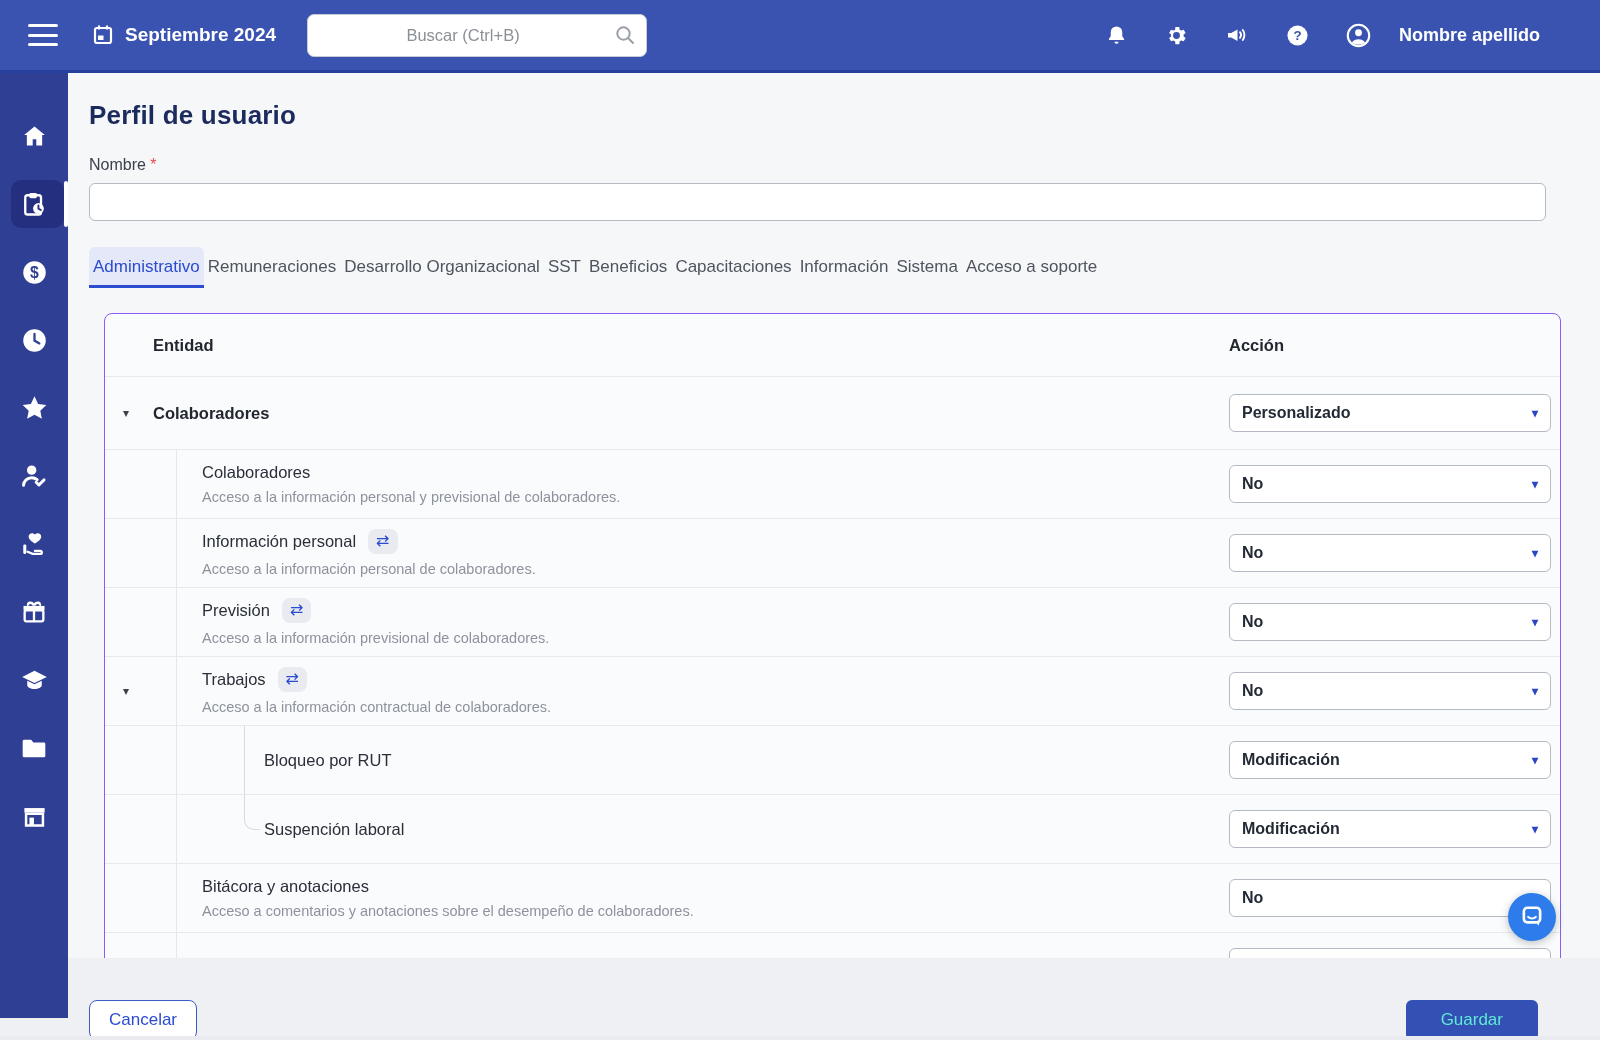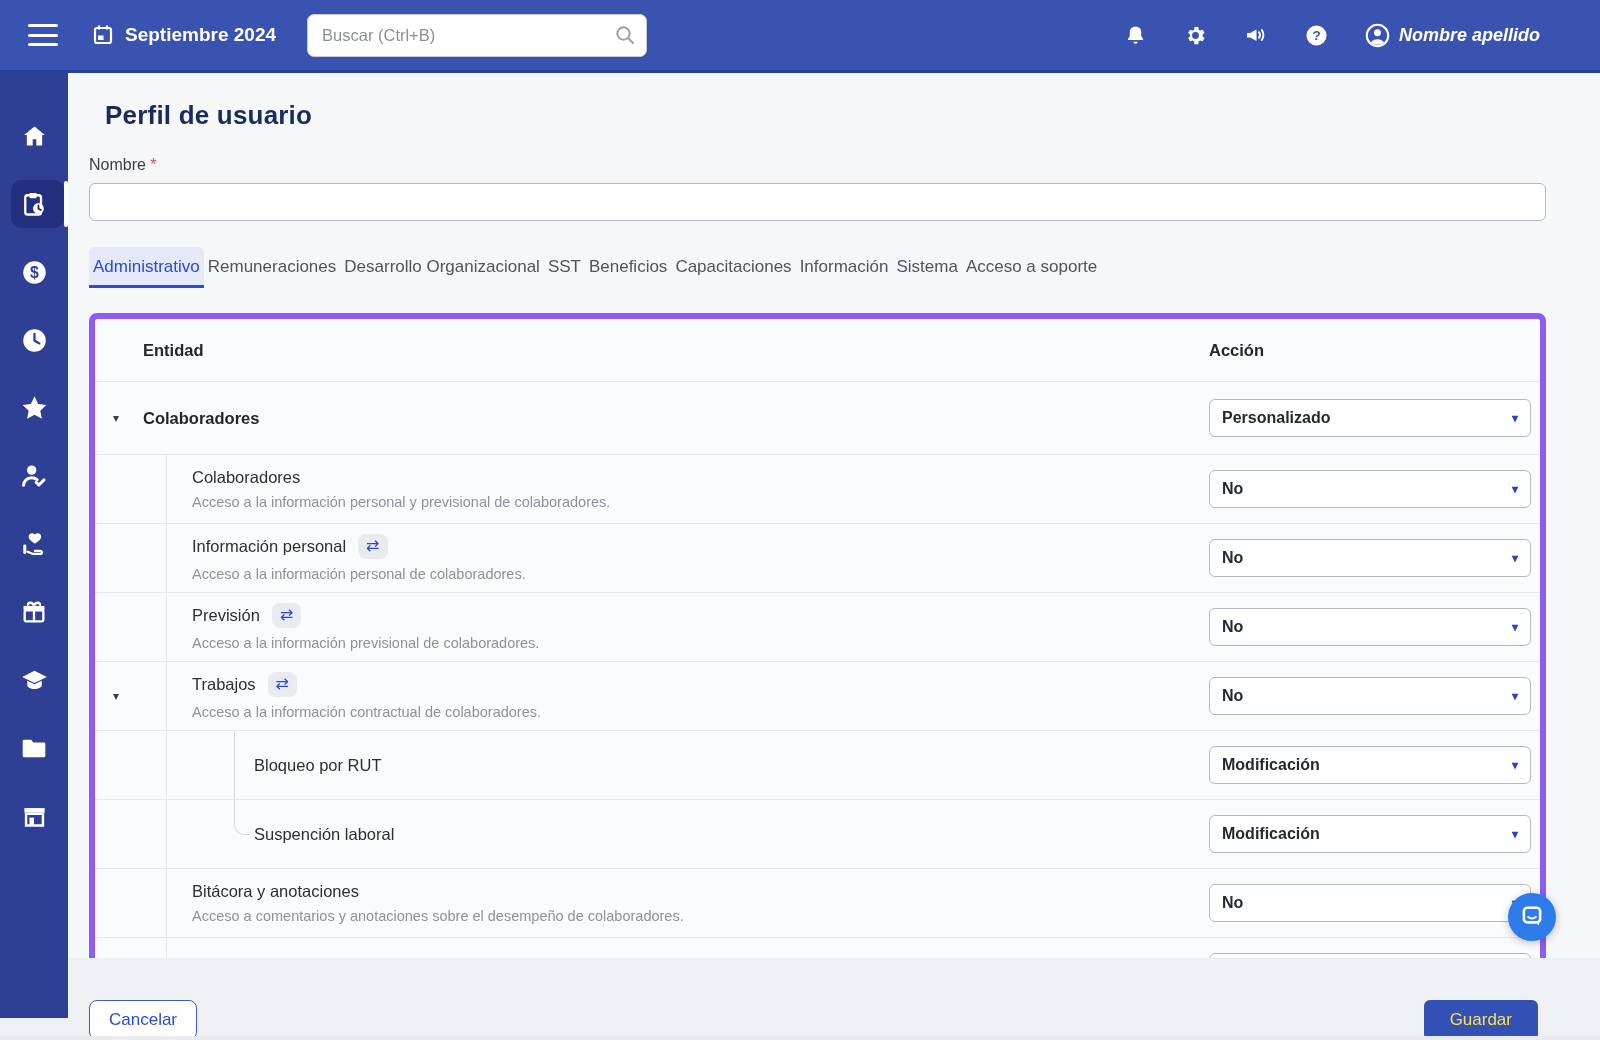--- a/index.html
+++ b/index.html
@@ -11,60 +11,60 @@
             border-bottom:3px solid #26419c; display:flex; align-items:center; z-index:8; }
   .nav-left { display:flex; align-items:center; }
   .hamburger { width:30px; height:22px; margin-left:28px; background:none; border:none; cursor:pointer;
                display:flex; flex-direction:column; justify-content:space-between; }
   .hamburger span { display:block; height:3px; border-radius:2px; background:#fff; }
   .period { display:flex; align-items:center; gap:10px; margin-left:33px; color:#fff;
             font-size:19px; font-weight:bold; cursor:pointer; }
   .searchbox { position:relative; margin-left:31px; }
   .searchbox input { width:340px; height:43px; border:1px solid #c7cbd4; border-radius:7px;
                      background:#fff; padding:0 42px 0 14px; font-size:16.5px; color:#737373;
-                     font-family:"Liberation Sans",sans-serif; }
+                     font-family:"Liberation Sans",sans-serif;text-align:center; }
   .searchbox input::placeholder { color:#8b9097; }
   .searchbox .mag { position:absolute; right:10px; top:9px; }
   .nav-right { margin-left:auto; display:flex; align-items:center; gap:37px; padding-right:60px; }
   .nav-icon-btn { background:none; border:none; cursor:pointer; display:flex; align-items:center; }
-  .user-chip { display:flex; align-items:center; gap:9px; cursor:pointer;font-style:italic; }
+  .user-chip { display:flex; align-items:center; gap:28px; cursor:pointer; }
   .user-name { color:#fff; font-size:18px; font-weight:bold; white-space:nowrap; }
 
   
   .sidebar { position:absolute; top:73px; left:0; width:68px; height:945px; background:#2e3f94;
              z-index:7; padding-top:39px; display:flex; flex-direction:column; align-items:stretch; }
   .sb-item { position:relative; height:48px; margin-bottom:20px; display:flex; align-items:center;
              justify-content:center; cursor:pointer; }
   .sb-item .active-bg { display:none; }
   .sb-item.active .active-bg { display:block; position:absolute; left:11px; right:4px; top:0; bottom:0;
              background:#242f80; border-radius:10px; }
   .sb-item.active::after { content:''; position:absolute; right:0; top:1px; bottom:1px; width:4px;
              background:#fff; border-radius:2px; }
   .sb-item svg { position:relative; z-index:1; }
 
   
   .main { position:absolute; left:68px; top:73px; right:0; height:885px; overflow:hidden;
           background:#f6f7f9; padding:27px 54px 0 21px; }
-  h1.page-title { font-size:26px; font-weight:bold; color:#1c2b5e; letter-spacing:.2px;margin-left:16px; }
+  h1.page-title { font-size:26px; font-weight:bold; color:#1c2b5e; letter-spacing:.2px; }
   .field-label { margin-top:25px; font-size:16px; color:#3a404c; }
   .field-label .req { color:#e5484d; }
   .name-input { display:block; margin-top:9px; width:1457px; height:38px; background:#fff;
                 border:1px solid #b6bac3; border-radius:6px; padding:0 12px; font-size:16px;
                 font-family:"Liberation Sans",sans-serif; color:#232a35; }
 
   
   .tabs { display:flex; margin-top:26px; }
   .tab { background:none; border:none; cursor:pointer; font-family:"Liberation Sans",sans-serif;
          font-size:17px; color:#4e555f; padding:10px 4px 11px; white-space:nowrap; }
   .tab.active { color:#2b4bd0; background:#e4e8f8; border-radius:6px 6px 0 0;
                 box-shadow:inset 0 -3px 0 #2b4bd0; }
 
   
-  .card { margin-top:25px; width:1457px; background:#fafbfd; border:6px solid #8b5cf6;
-          border-radius:8px; }
+  .card { margin-top:25px; width:1457px; background:#fafbfd; border:1px solid #8b5cf6;
+          border-radius:8px;margin-left:15px; }
   .thead { height:62px; display:flex; align-items:center; padding-left:48px;
            font-size:16.5px; font-weight:bold; color:#22262e; }
   .thead .col-entity { flex:1; }
   .thead .col-action { width:331px; }
   .row { position:relative; display:flex; align-items:center; border-top:1px solid #e8e9ed; height:69px; }
   .row.lvl0 { height:73px; }
   .row-main { flex:1; position:relative; height:100%; display:flex; flex-direction:column;
               justify-content:center; }
   .lvl0 .row-main { padding-left:48px; }
   .lvl1 .row-main { padding-left:97px; }
@@ -87,21 +87,21 @@
             font-size:16px; color:#232a35; cursor:pointer; }
   .select .sel-caret { position:absolute; right:12px; top:50%; transform:translateY(-50%);
             font-size:12px; color:#2b45c4; }
 
   
   .footer { position:absolute; left:0; right:0; top:958px; height:82px; background:#eef0f4; z-index:5;
             padding:20px 62px 0 89px; display:flex; justify-content:space-between; align-items:flex-end; }
   .btn-cancel { height:40px; padding:0 19px; background:#fff; color:#2b4bd0; font-size:17px;
                 border:1.5px solid #3d5cc5; border-radius:8px; cursor:pointer;
                 font-family:"Liberation Sans",sans-serif; }
-  .btn-save { height:40px; padding:0 26px; background:#3351b5; color:#fde047; font-size:17px;
+  .btn-save { height:40px; padding:0 35px; background:#3351b5; color:#5eead4; font-size:17px;
               border:none; border-radius:6px; cursor:pointer; font-family:"Liberation Sans",sans-serif; }
 
   
   .chat-fab { position:absolute; right:44px; top:893px; width:48px; height:48px; border-radius:50%;
               background:#2e7ceb; border:none; cursor:pointer; z-index:9; display:flex;
               align-items:center; justify-content:center; box-shadow:0 2px 8px rgba(0,0,0,.25); }
 </style>
 </head>
 <body>
 

